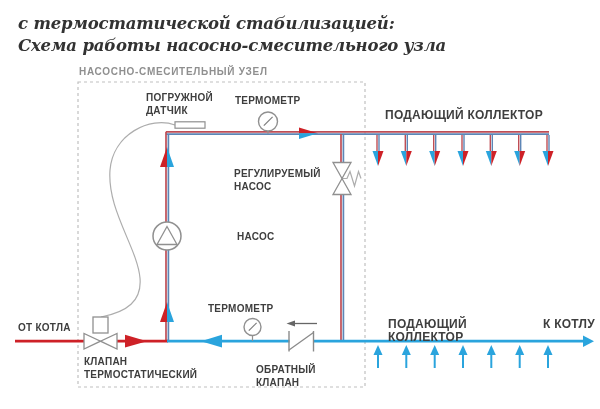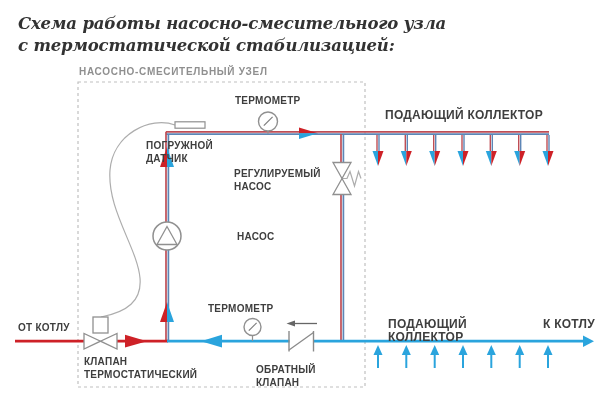--- a/index.html
+++ b/index.html
@@ -24,22 +24,22 @@
   .lbl.center{text-align:left;}
   .lbl.gray{color:var(--label-gray,#8f8f8f);letter-spacing:0.7px;}
   .lbl.big{font-size:12px;}
 </style>
 </head>
 <body>
 
 <div class="stage">
 
   <div class="title">
+    <div>с термостатической стабилизацией:</div>
     <div>Схема работы насосно-смесительного узла</div>
-    <div>с термостатической стабилизацией:</div>
   </div>
 
   <svg class="pipes" width="600" height="409" viewBox="0 0 600 409">
     <defs>
 
       <g id="supply-drop">
         <line x1="-1" y1="0" x2="-1" y2="17" stroke="var(--pipe-red)" stroke-width="1.4"></line>
         <line x1="1" y1="0" x2="1" y2="17" stroke="var(--pipe-blue)" stroke-width="1.4"></line>
         <polygon points="-5.5,16 0,16 0,31" fill="var(--cold)"></polygon>
         <polygon points="0,16 5.5,16 0,31" fill="var(--hot)"></polygon>
@@ -149,33 +149,33 @@
     <g>
       <rect x="334" y="162" width="16.5" height="31" fill="#fff"></rect>
       <polyline points="342.5,178.5 347,178.5 350,171.5 354.5,186 358.5,171.5 361,178.5" fill="none" stroke="var(--capillary)" stroke-width="1.2"></polyline>
       <polygon points="333,162.5 351,162.5 342,178.5" fill="#fff" stroke="var(--outline)" stroke-width="1.3"></polygon>
       <polygon points="333,194.5 351,194.5 342,178.5" fill="#fff" stroke="var(--outline)" stroke-width="1.3"></polygon>
     </g>
   </svg>
 
   <div class="lbl gray center" style="left:79px;width:286px;top:65px;">НАСОСНО-СМЕСИТЕЛЬНЫЙ УЗЕЛ</div>
 
-  <div class="lbl center" style="left:146px;width:90px;top:91px;margin-top:48px;">ПОГРУЖНОЙ
+  <div class="lbl center" style="left:146px;width:90px;top:91px;">ПОГРУЖНОЙ
 ДАТЧИК</div>
 
   <div class="lbl center" style="left:235px;width:90px;top:94px;">ТЕРМОМЕТР</div>
 
   <div class="lbl center big" style="left:385px;width:160px;top:109px;">ПОДАЮЩИЙ КОЛЛЕКТОР</div>
 
   <div class="lbl center" style="left:234px;width:100px;top:167px;">РЕГУЛИРУЕМЫЙ
 НАСОС</div>
 
   <div class="lbl" style="left:189px;top:230px;padding-left:48px;">НАСОС</div>
 
-  <div class="lbl" style="left:18px;top:321px;">ОТ КОТЛУ</div>
+  <div class="lbl" style="left:18px;top:321px;">ОТ КОТЛА</div>
 
   <div class="lbl" style="left:84px;top:355px;">КЛАПАН
 ТЕРМОСТАТИЧЕСКИЙ</div>
 
   <div class="lbl center" style="left:208px;width:90px;top:302px;">ТЕРМОМЕТР</div>
 
   <div class="lbl center" style="left:256px;width:90px;top:354px;margin-top:9px;">ОБРАТНЫЙ
 КЛАПАН</div>
 
   <div class="lbl center big" style="left:388px;width:140px;top:318px;">ПОДАЮЩИЙ КОЛЛЕКТОР</div>

